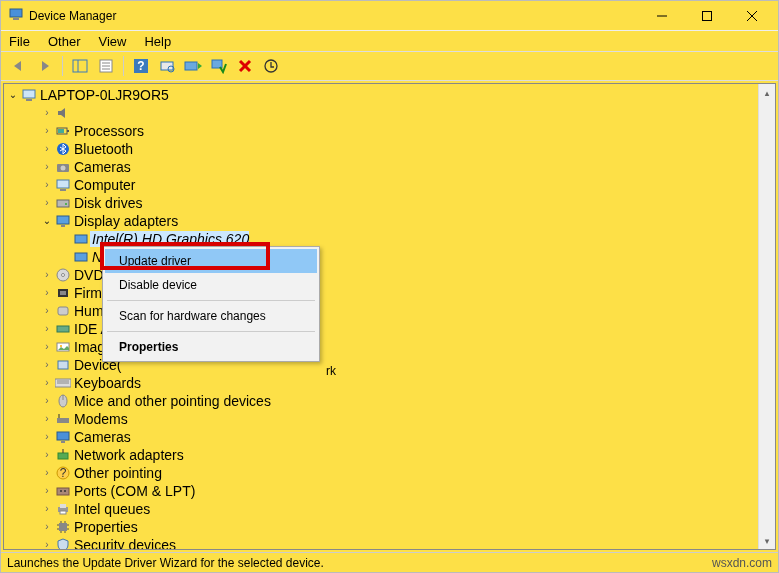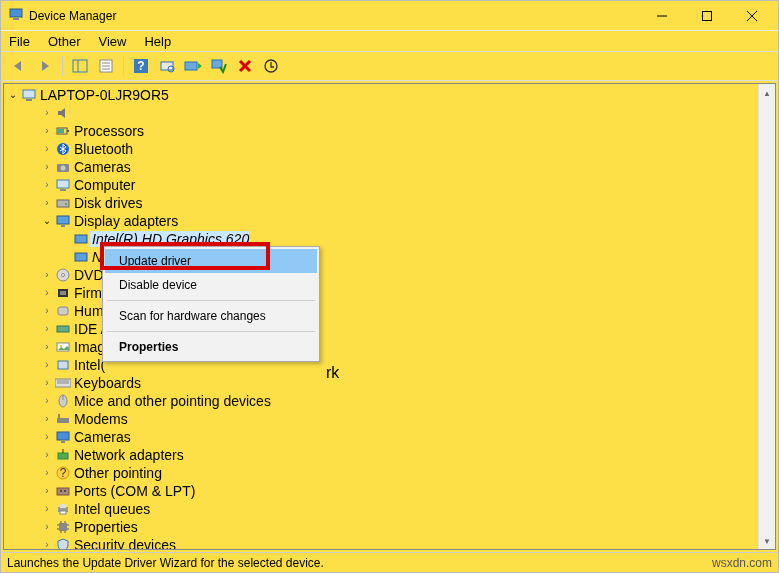--- a/index.html
+++ b/index.html
@@ -291,21 +291,21 @@
           </span>
           <span class="label">Imag</span>
         </div>
         <div class="node indent-2">
           <span class="chev">›</span>
           <span class="icon">
             <svg width="14" height="12">
               <rect x="2" y="2" width="10" height="8" fill="#cde" stroke="#47a"></rect>
             </svg>
           </span>
-          <span class="label">Intel(</span>
+          <span class="label">Device(</span>
         </div>
         <div class="node indent-2">
           <span class="chev">›</span>
           <span class="icon">
             <svg width="16" height="10">
               <rect x="0" y="1" width="16" height="8" fill="#ddd" stroke="#888"></rect>
               <line x1="2" y1="3" x2="14" y2="3" stroke="#888"></line>
               <line x1="2" y1="5" x2="14" y2="5" stroke="#888"></line>
             </svg>
           </span>
@@ -427,13 +427,13 @@
 <div class="context-menu">
   <div class="cm-item hover">Update driver</div>
   <div class="cm-item">Disable device</div>
   <div class="cm-sep"></div>
   <div class="cm-item">Scan for hardware changes</div>
   <div class="cm-sep"></div>
   <div class="cm-item bold">Properties</div>
 </div>
 <div class="highlight-box"></div>
 
-<span style="position:absolute;top:364px;left:326px;font-size:16px">rk</span>
+<span style="position:absolute;top:364px;left:326px;font-size:12px">rk</span>
 
 </body></html>

